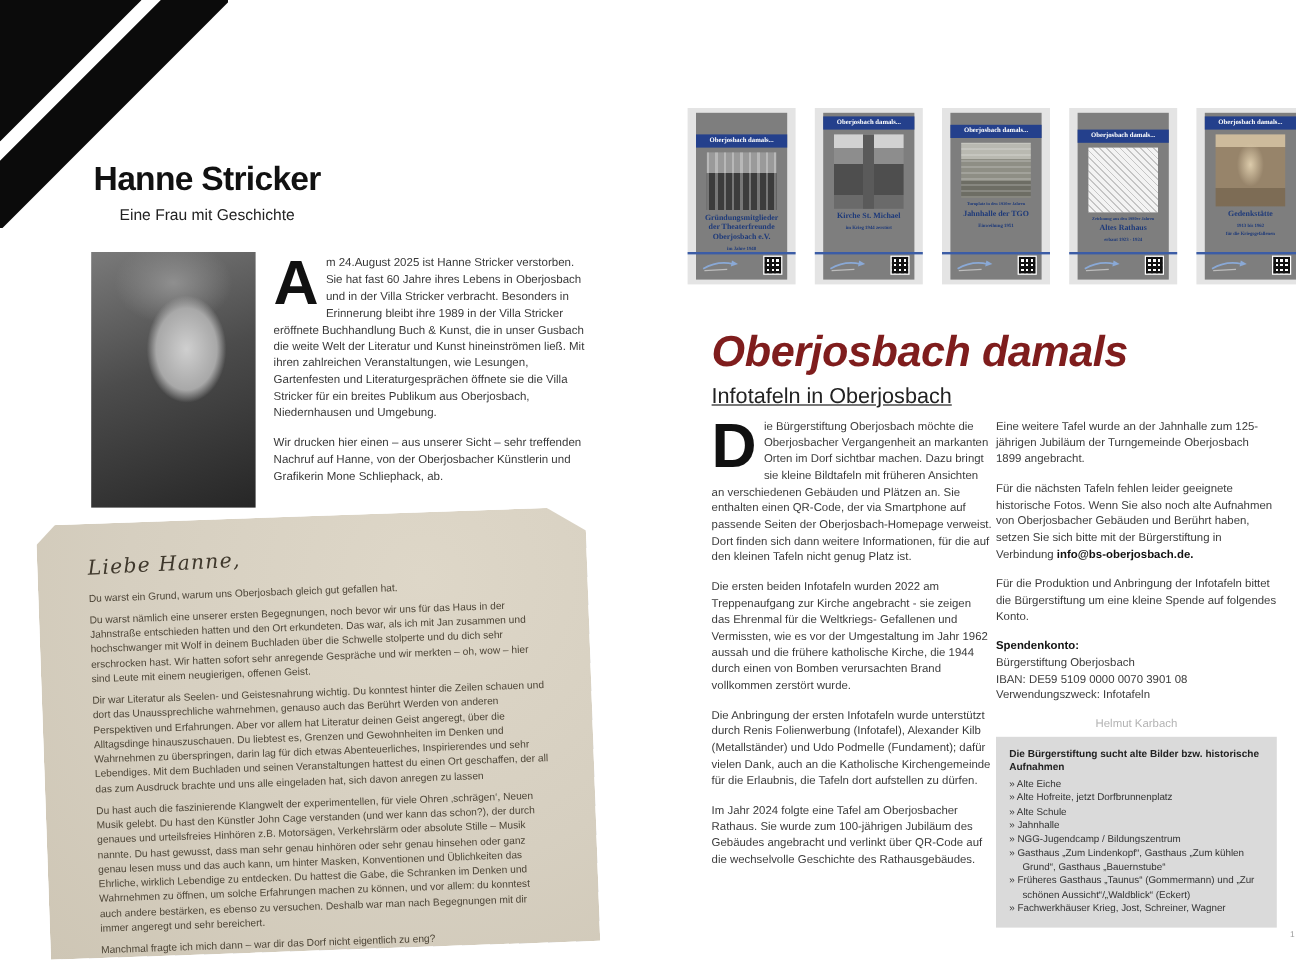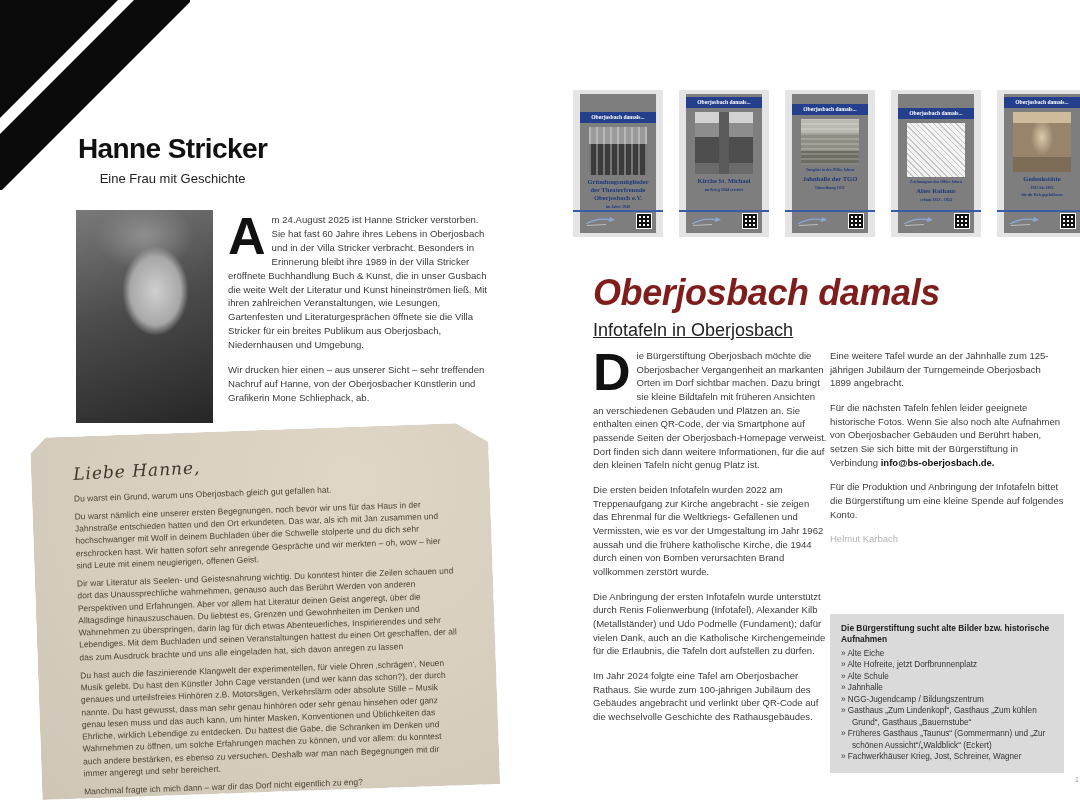--- a/index.html
+++ b/index.html
@@ -81,21 +81,21 @@
   
   .r-head{position:absolute;left:593px;top:272px;}
   .r-title{font-size:36px;font-weight:800;letter-spacing:-0.4px;color:#7f1d1d;font-style:italic;}
   .r-sub{font-size:18px;font-weight:400;color:#222;margin-top:6px;text-decoration:underline;}
   .col{position:absolute;top:349px;width:234px;font-size:9.5px;line-height:1.44;color:#3b3b3b;}
   .col1{left:593px}.col2{left:830px}
   .col p{margin:0 0 11px 0;}
   .email{font-weight:bold;color:#111;}
   .konto{margin-top:2px;}
   .konto .klabel{font-weight:bold;color:#111;}
-  .author{color:#b3b3b3;text-align:left;margin-top:10px;font-size:9.5px;}
+  .author{color:#b3b3b3;text-align:center;margin-top:10px;font-size:9.5px;}
 
   
   .infobox{position:absolute;left:830px;top:614px;width:234px;background:#dadada;
     padding:9px 11px 10px 11px;box-sizing:border-box;}
   .ib-title{font-size:8.4px;font-weight:bold;color:#222;line-height:1.3;margin-bottom:3px;}
   .infobox ul{margin:0;padding:0;list-style:none;}
   .infobox li{font-size:8.2px;line-height:1.4;color:#333;padding-left:11px;text-indent:-11px;}
   .infobox li::before{content:"»  ";}
 
   .pagenum{position:absolute;right:1px;top:776px;font-size:7px;color:#999;}
@@ -233,20 +233,26 @@
     <p><span class="dropcap">D</span><span>ie Bürgerstiftung Oberjosbach möchte die Oberjosbacher Vergangenheit an markanten Orten im Dorf sichtbar machen. Dazu bringt sie kleine Bildtafeln mit früheren Ansichten an verschiedenen Gebäuden und Plätzen an. Sie enthalten einen QR-Code, der via Smartphone auf passende Seiten der Oberjosbach-Homepage verweist. Dort finden sich dann weitere Informationen, für die auf den kleinen Tafeln nicht genug Platz ist.</span></p>
     <p>Die ersten beiden Infotafeln wurden 2022 am Treppenaufgang zur Kirche angebracht - sie zeigen das Ehrenmal für die Weltkriegs- Gefallenen und Vermissten, wie es vor der Umgestaltung im Jahr 1962 aussah und die frühere katholische Kirche, die 1944 durch einen von Bomben verursachten Brand vollkommen zerstört wurde.</p>
     <p>Die Anbringung der ersten Infotafeln wurde unterstützt durch Renis Folienwerbung (Infotafel), Alexander Kilb (Metallständer) und Udo Podmelle (Fundament); dafür vielen Dank, auch an die Katholische Kirchengemeinde für die Erlaubnis, die Tafeln dort aufstellen zu dürfen.</p>
     <p>Im Jahr 2024 folgte eine Tafel am Oberjosbacher Rathaus. Sie wurde zum 100-jährigen Jubiläum des Gebäudes angebracht und verlinkt über QR-Code auf die wechselvolle Geschichte des Rathausgebäudes.</p>
   </div>
 
   <div class="col col2">
     <p>Eine weitere Tafel wurde an der Jahnhalle zum 125-jährigen Jubiläum der Turngemeinde Oberjosbach 1899 angebracht.</p>
     <p><span>Für die nächsten Tafeln fehlen leider geeignete historische Fotos. Wenn Sie also noch alte Aufnahmen von Oberjosbacher Gebäuden und Berührt haben, setzen Sie sich bitte mit der Bürgerstiftung in Verbindung </span><span class="email">info@bs-oberjosbach.de.</span></p>
     <p>Für die Produktion und Anbringung der Infotafeln bittet die Bürgerstiftung um eine kleine Spende auf folgendes Konto.</p>
+    <div class="konto">
+      <div class="klabel">Spendenkonto:</div>
+      <div>Bürgerstiftung Oberjosbach</div>
+      <div>IBAN: DE59 5109 0000 0070 3901 08</div>
+      <div>Verwendungszweck: Infotafeln</div>
+    </div>
     <div class="author">Helmut Karbach</div>
   </div>
 
   <div class="infobox">
     <div class="ib-title">Die Bürgerstiftung sucht alte Bilder bzw. historische Aufnahmen</div>
     <ul>
       <li>Alte Eiche</li>
       <li>Alte Hofreite, jetzt Dorfbrunnenplatz</li>
       <li>Alte Schule</li>
       <li>Jahnhalle</li>

